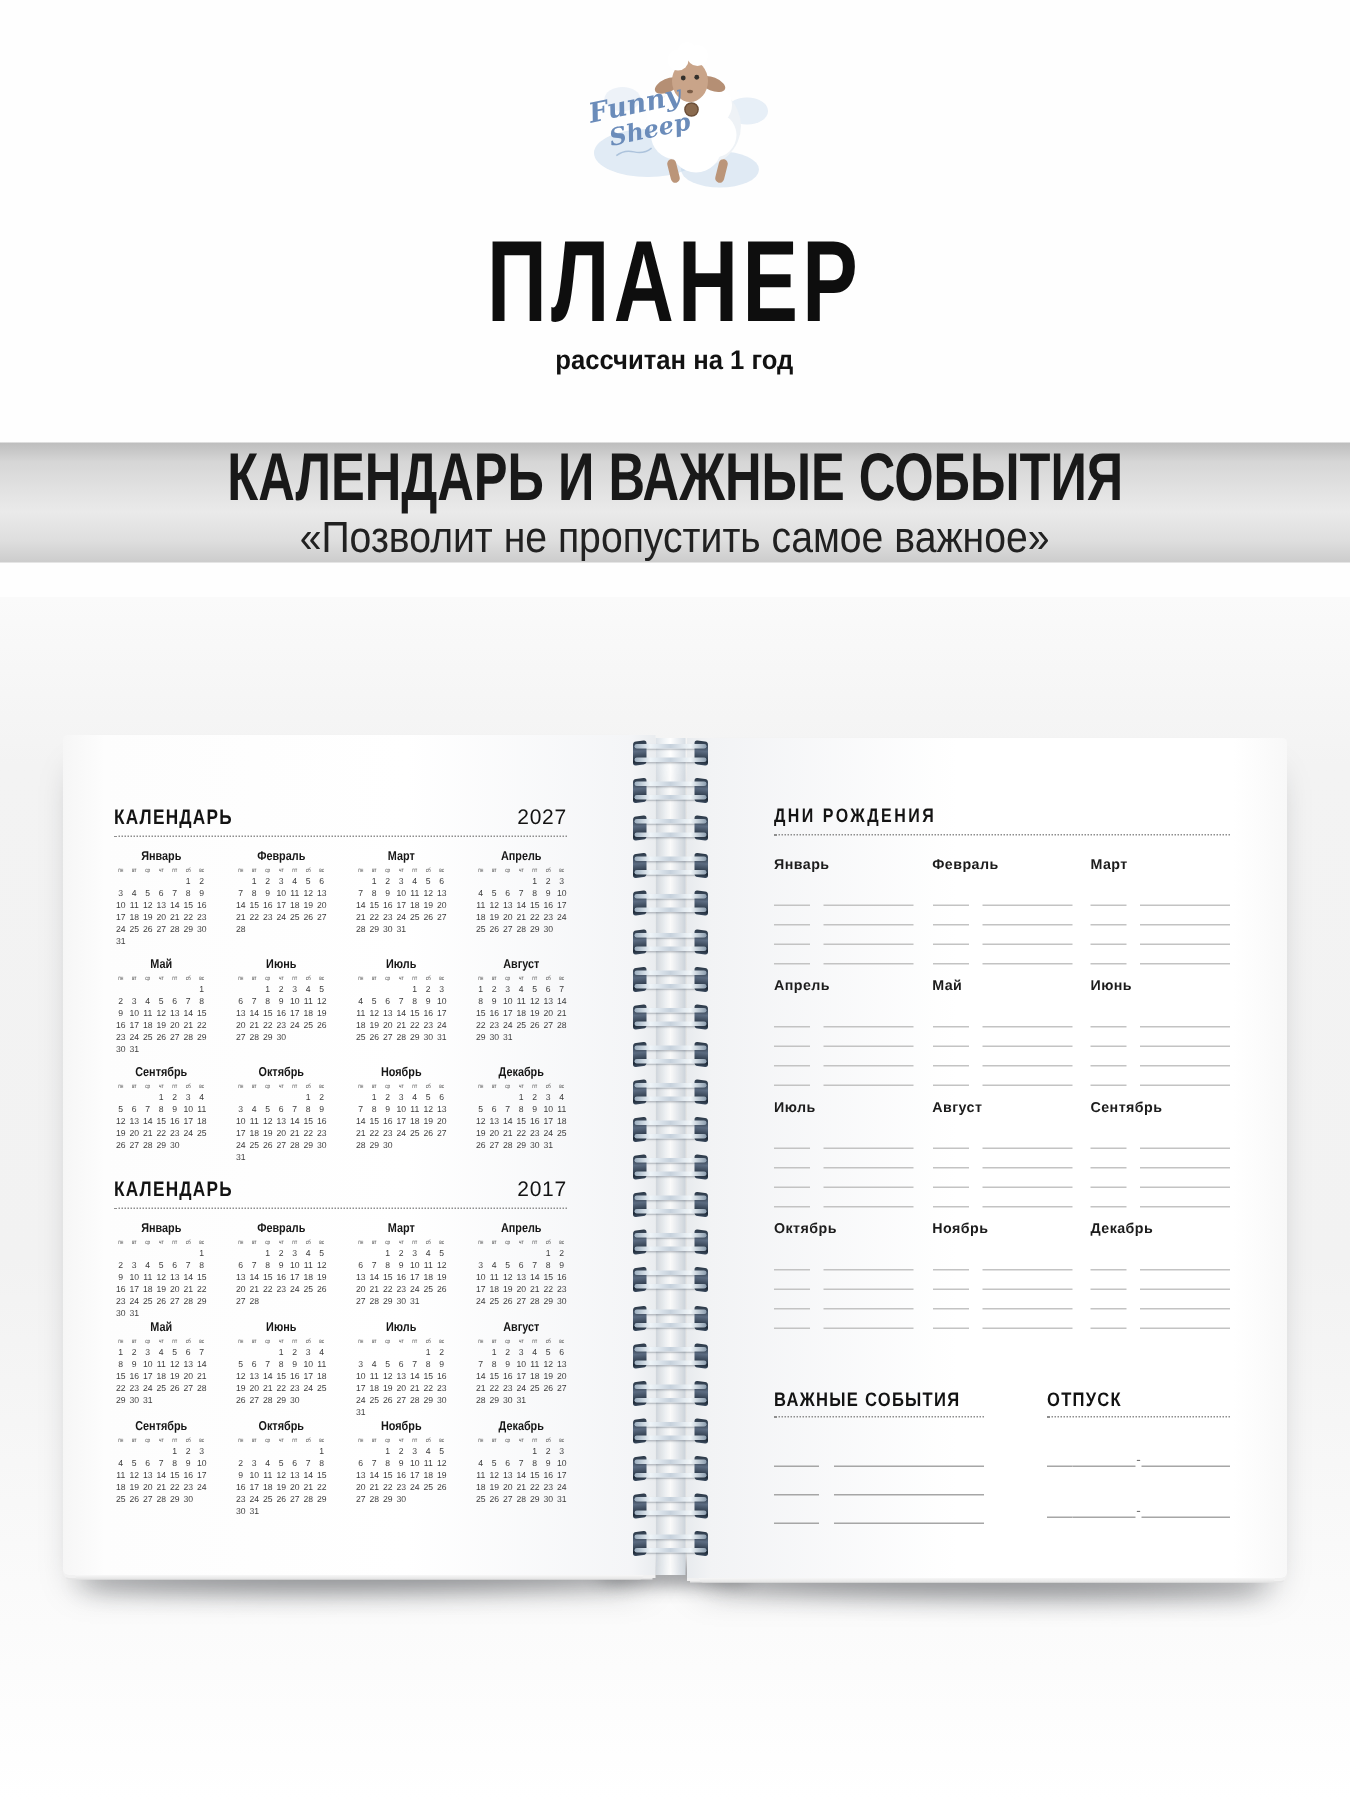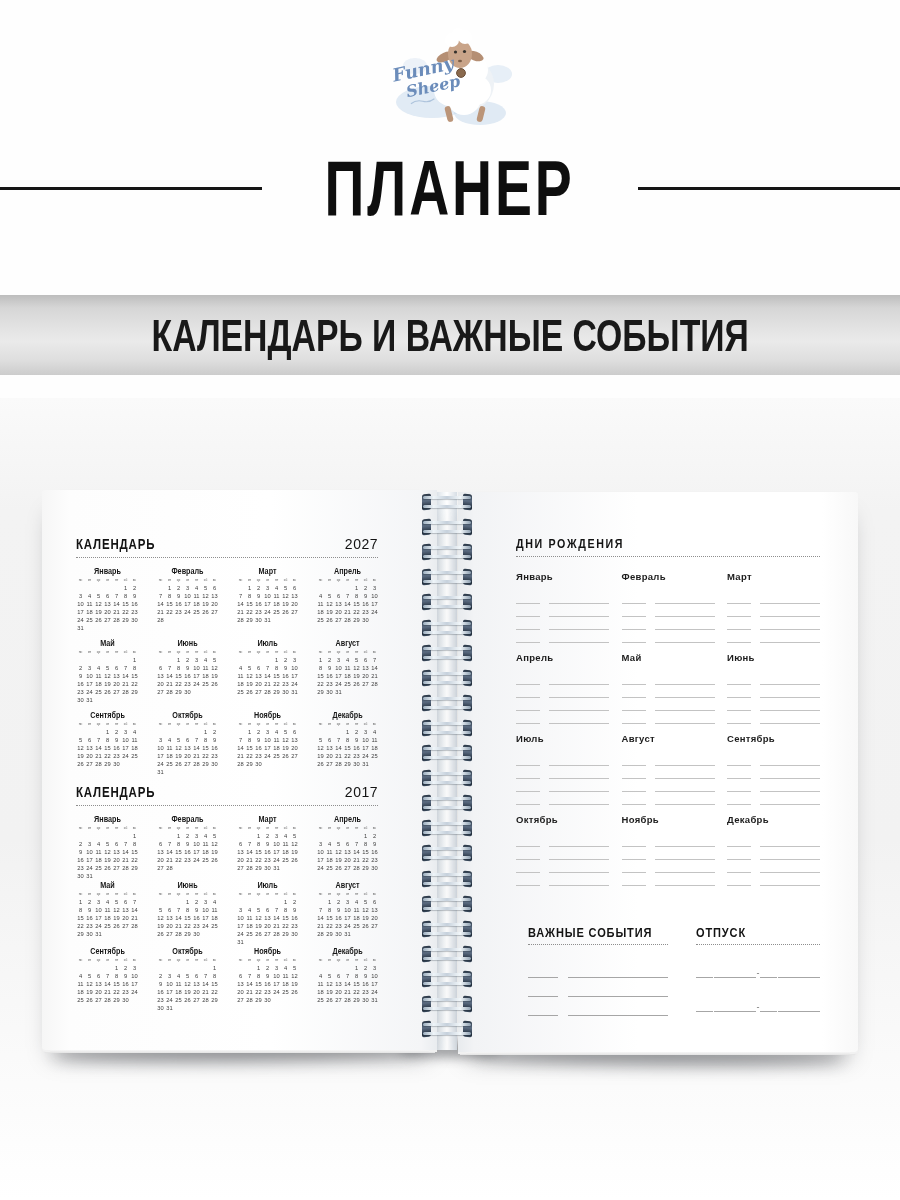--- a/index.html
+++ b/index.html
@@ -4,21 +4,21 @@
 <style>
   html,body{margin:0;padding:0;}
   body{width:900px;height:1200px;font-family:"Liberation Sans",sans-serif;background:#fff;}
   .stage{position:relative;width:900px;height:1200px;background:#fefefe;overflow:hidden;}
   .sx{display:inline-block;white-space:nowrap;}
 
   
   .logo{position:absolute;top:10px;left:372px;width:156px;height:126px;}
 
   
-  .title-row{position:absolute;top:150px;left:0;width:900px;height:76px;display:flex;align-items:center;}
+  .title-row{position:absolute;top:150px;left:0;width:900px;height:76px;display:flex;align-items:center;flex-direction:column;}
   .h-line{flex:1;height:3px;background:#151515;}
   .main-title{font-size:77px;font-weight:700;line-height:1;color:#0e0e0e;padding:0 14px;letter-spacing:4px;}
   .main-title .sx{transform:scaleX(.72);transform-origin:center;}
   .subtitle{position:absolute;top:230px;left:0;width:900px;text-align:center;font-size:18px;font-weight:700;color:#121212;}
   .subtitle .sx{transform:scaleX(.95);transform-origin:center;}
 
   
   .banner{position:absolute;top:295px;left:0;width:900px;height:80px;display:flex;flex-direction:column;align-items:center;justify-content:center;gap:4px;
     background:linear-gradient(180deg,#bdbdbd 0%,#d6d6d6 16%,#e3e3e3 42%,#eaeaea 58%,#dedede 82%,#cccccc 100%);}
   .banner-h{font-size:45px;font-weight:700;color:#191919;line-height:1;}
@@ -81,21 +81,21 @@
   .pr-inner{box-sizing:border-box;padding:44px 38px 0 58px;}
   .bd-header{border-bottom:1.5px dotted #8e8e8e;padding-bottom:5px;margin-bottom:14px;
     font-size:13px;font-weight:700;letter-spacing:2px;color:#131313;}
   .bd-header .sx{transform:scaleX(.82);transform-origin:left center;}
   .bd-grid{display:grid;grid-template-columns:repeat(3,93px);justify-content:space-between;grid-auto-rows:81px;}
   .b-label{font-size:9.5px;font-weight:700;color:#1c1c1c;letter-spacing:.3px;margin-bottom:9px;}
   .b-row{display:flex;gap:9px;height:13px;}
   .b-short{width:24px;border-bottom:1px solid var(--page-line,#c3c3c3);}
   .b-long{flex:1;border-bottom:1px solid var(--page-line,#c3c3c3);}
 
-  .bottom-cols{display:flex;gap:28px;margin-top:30px;margin-left:12px;}
+  .bottom-cols{display:flex;gap:42px;margin-top:30px;}
   .bcol{width:140px;}
   .bcol-header{font-size:13px;font-weight:700;letter-spacing:1px;color:#131313;
     border-bottom:1.5px dotted #8e8e8e;padding-bottom:4px;}
   .bcol-header .sx{transform:scaleX(.85);transform-origin:left center;}
   .ev-rows{margin-top:14px;}
   .ev-row{display:flex;gap:10px;height:19px;}
   .ev-short{width:30px;border-bottom:1px solid #a6a6a6;}
   .ev-long{flex:1;border-bottom:1px solid #a6a6a6;}
   .vac-rows{margin-top:14px;}
   .vac-row{display:flex;align-items:flex-end;justify-content:space-between;height:19px;margin-bottom:15px;}
@@ -139,23 +139,25 @@
       <text x="32" y="86" font-family="DejaVu Serif, serif" font-style="italic" font-weight="700" font-size="16" fill="#6b8cba">Sheep</text>
       <path d="M34 93 q6 -3 12 0 t12 0" stroke="#8aa8cc" fill="none" stroke-width="1" opacity=".6"></path>
     </g>
   </svg>
 
   <div class="title-row">
     <div class="h-line"></div>
     <div class="main-title"><span class="sx">ПЛАНЕР</span></div>
     <div class="h-line"></div>
   </div>
+  <div class="subtitle"><span class="sx">рассчитан на 1 год</span></div>
 
   <div class="banner">
     <div class="banner-h"><span class="sx">КАЛЕНДАРЬ И ВАЖНЫЕ СОБЫТИЯ</span></div>
+    <div class="banner-q"><span class="sx">«Позволит не пропустить самое важное»</span></div>
   </div>
 
   <div class="photo">
     <div class="shadow sh-l"></div>
     <div class="shadow sh-r"></div>
     <div class="shadow sh-c"></div>
     <div class="seam"></div>
 
     <div class="page page-left">
       <div class="pl-inner">

